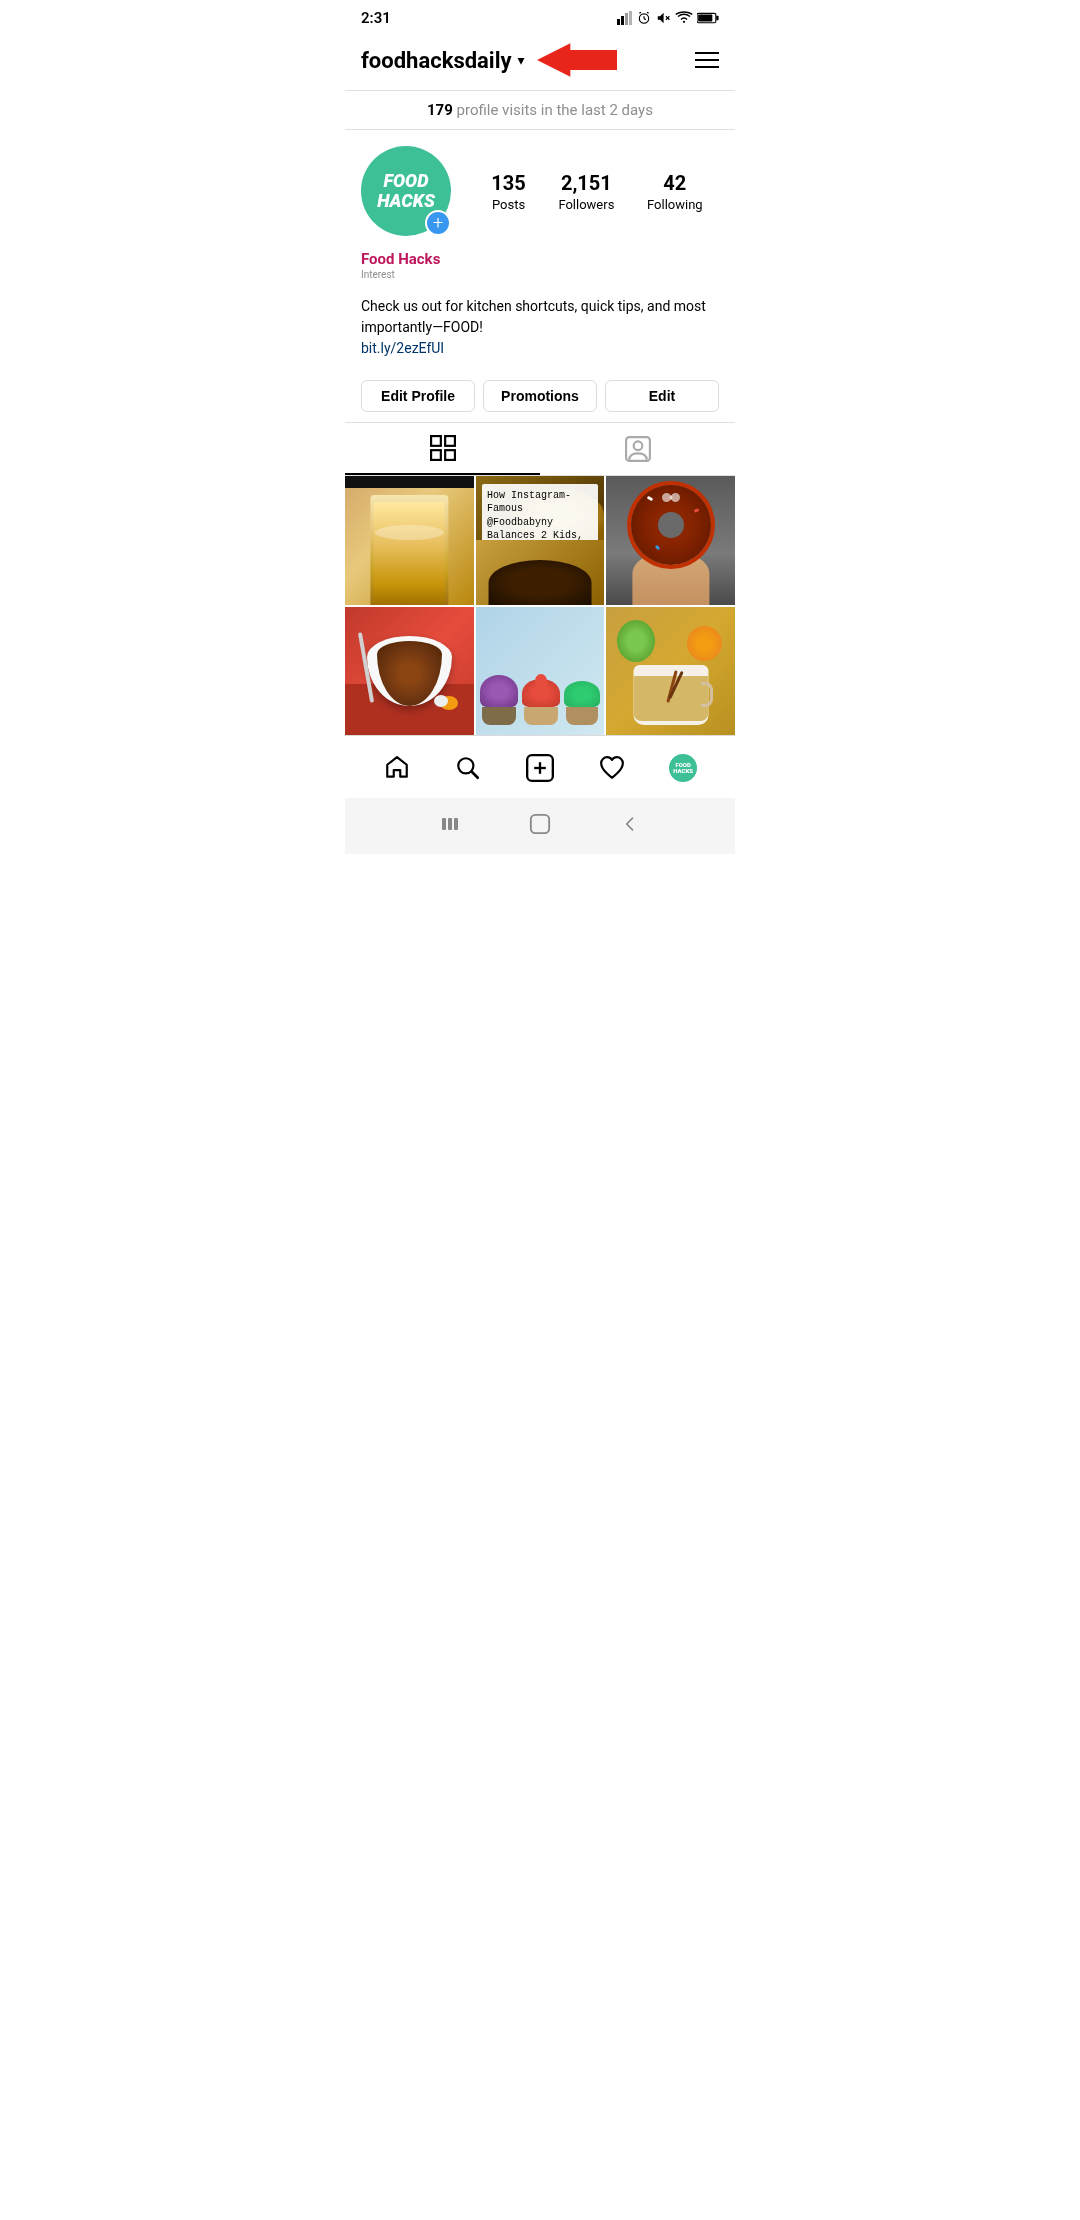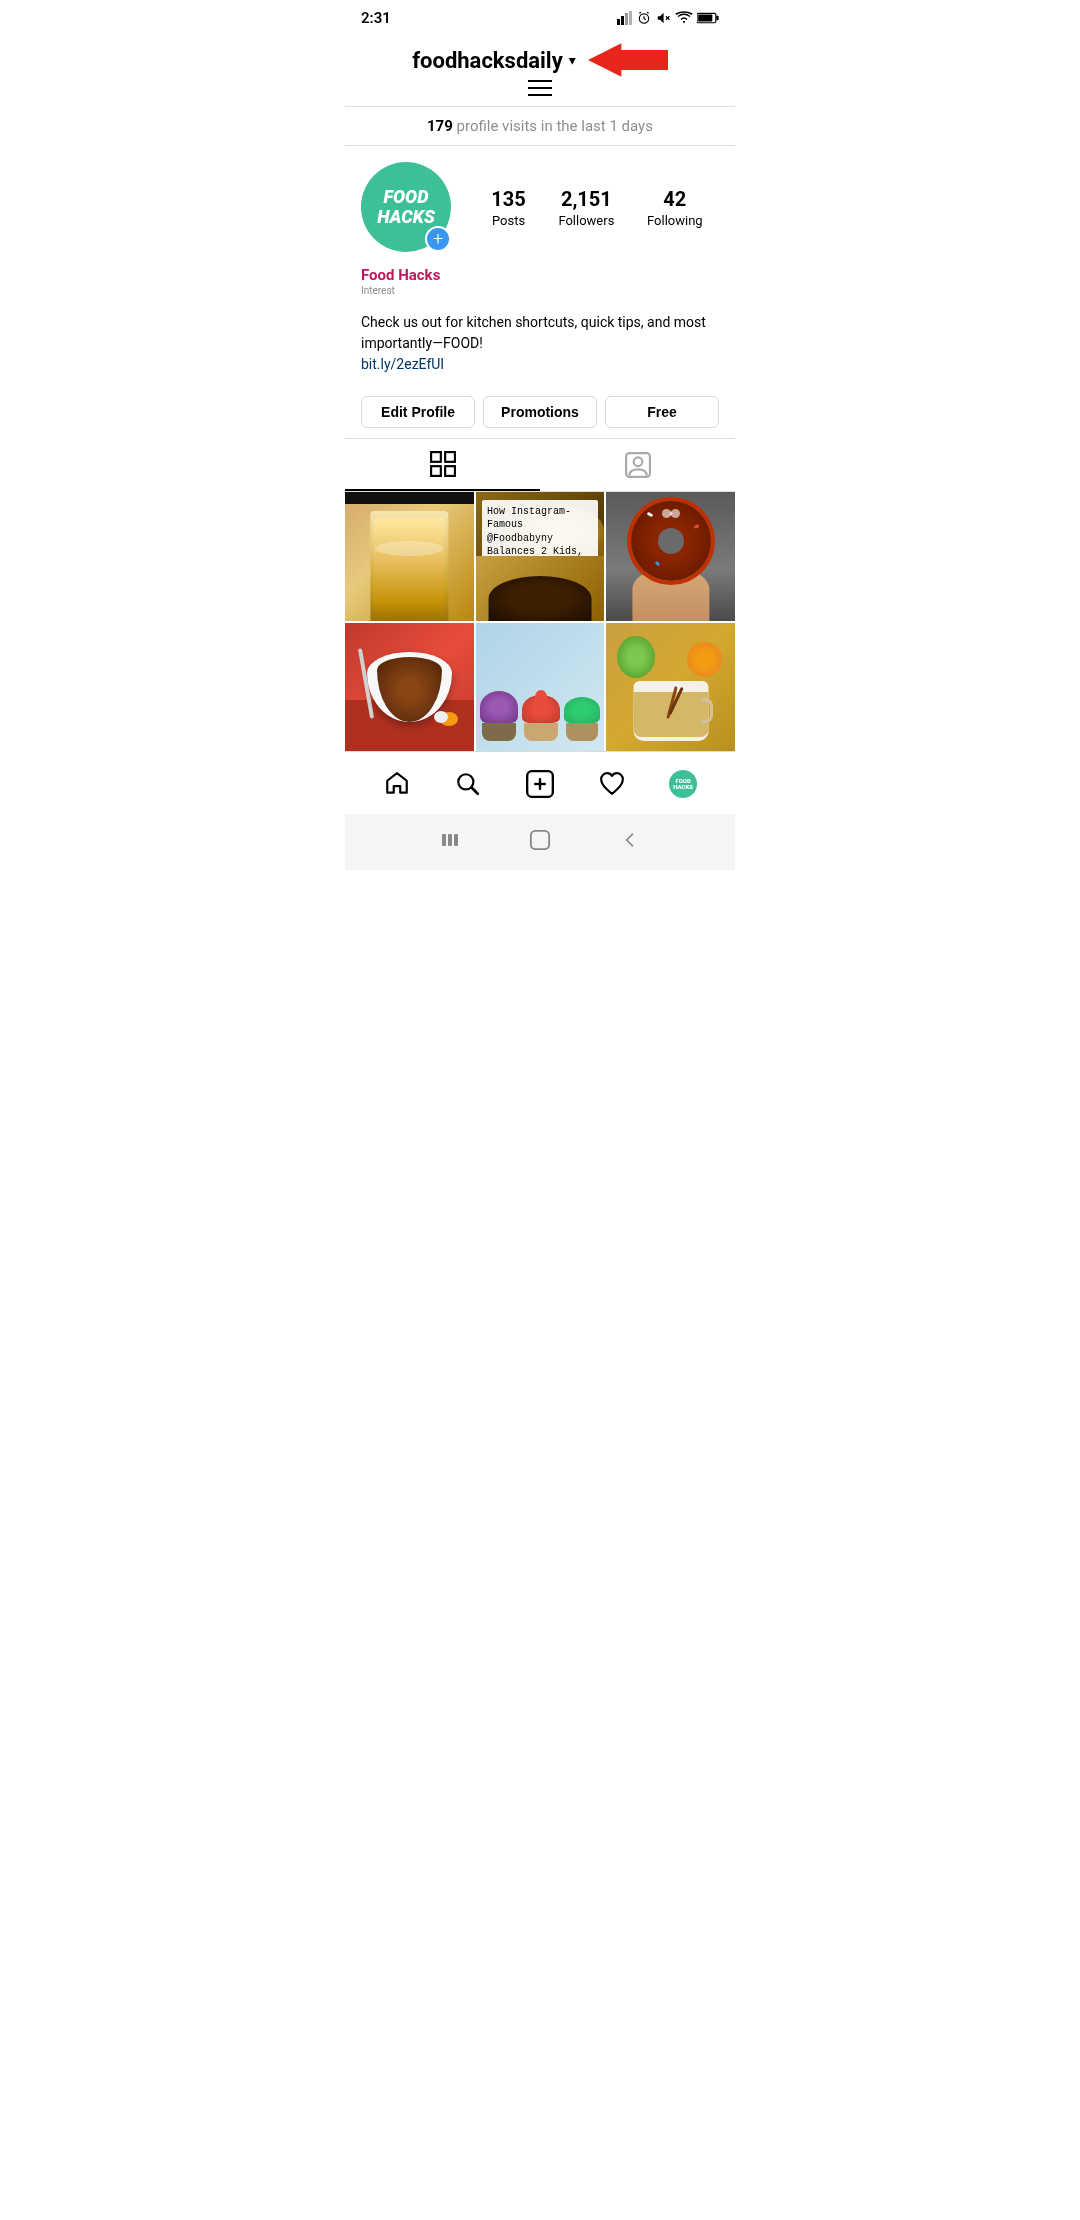--- a/index.html
+++ b/index.html
@@ -35,21 +35,20 @@
       fill: #000;
     }
 
     
     .header {
       display: flex;
       align-items: center;
       justify-content: space-between;
       padding: 8px 16px 10px;
       border-bottom: 1px solid #e0e0e0;
-      flex-direction: column;
     }
     .header-left {
       display: flex;
       align-items: center;
       gap: 4px;
     }
     .username {
       font-size: 22px;
       font-weight: 700;
       color: #000;
@@ -378,21 +377,21 @@
     </div>
   </div>
   <div class="hamburger">
     <span></span>
     <span></span>
     <span></span>
   </div>
 </div>
 
 <div class="profile-visits">
-  <strong>179</strong><span> profile visits in the last 1 days</span>
+  <strong>179</strong><span> profile visits in the last 2 days</span>
 </div>
 
 <div class="profile-section">
   <div class="profile-top">
 
     <div class="avatar-container">
       <div class="avatar-circle">
         <div style="position:relative; display:flex; flex-direction:column; align-items:center; justify-content:center; height:100%;">
           <div style="color:#fff; font-weight:900; font-size:18px; line-height:1.1; text-align:center; font-style:italic; text-transform:uppercase; position:relative;">
             <div>FOOD</div>
@@ -424,21 +423,21 @@
     <div class="bio-name">Food Hacks</div>
     <div class="bio-category">Interest</div>
     <div class="bio-text">Check us out for kitchen shortcuts, quick tips, and most importantly—FOOD!</div>
     <div class="bio-link">bit.ly/2ezEfUI</div>
   </div>
 </div>
 
 <div class="action-buttons">
   <button class="action-btn">Edit Profile</button>
   <button class="action-btn">Promotions</button>
-  <button class="action-btn">Free</button>
+  <button class="action-btn">Edit</button>
 </div>
 
 <div class="tab-bar">
   <div class="tab-item active">
     <svg class="tab-icon" viewBox="0 0 24 24">
       <rect x="1" y="1" width="9" height="9" fill="none" stroke="#000" stroke-width="2"></rect>
       <rect x="14" y="1" width="9" height="9" fill="none" stroke="#000" stroke-width="2"></rect>
       <rect x="1" y="14" width="9" height="9" fill="none" stroke="#000" stroke-width="2"></rect>
       <rect x="14" y="14" width="9" height="9" fill="none" stroke="#000" stroke-width="2"></rect>
     </svg>

